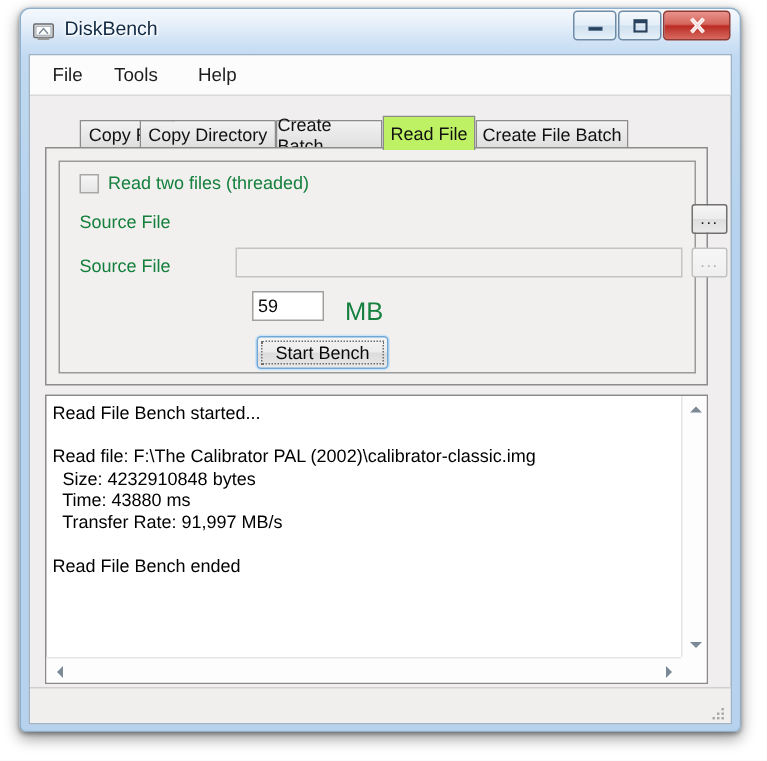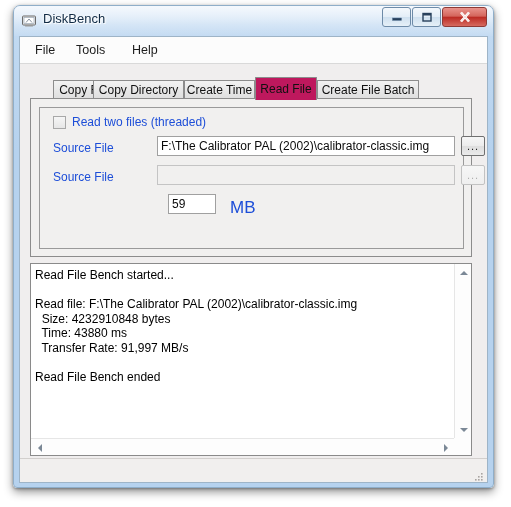--- a/index.html
+++ b/index.html
@@ -106,21 +106,21 @@
     background: linear-gradient(to bottom,#f2f2f2,#dedede);
     border: 1px solid #8c8c8c;
     border-bottom: none;
     box-sizing: border-box;
     display: flex; align-items: center; justify-content: center;
     cursor: default;
     border-radius: 1px 1px 0 0;
   }
   .tab.selected {
     top: 0; height: 23px;
-    background: #be185d;
+    background: #bef264;
     border-color: #8c8c8c;
     z-index: 5;
   }
 
   
   #tab-panel {
     position: absolute;
     left: 10px; top: 61px;
     width: 442px; height: 159px;
     background: #f1f0ef;
@@ -131,21 +131,21 @@
     position: absolute;
     left: 8px; top: 8px;
     width: 425px; height: 142px;
     background: #f1f0ef;
     border: 1px solid #9a9a9a;
     box-sizing: border-box;
   }
 
   .field-label {
     position: absolute;
-    font-size: 12px; color: #1d4ed8;
+    font-size: 12px; color: #15803d;
     white-space: nowrap;
   }
 
   
   #chk-threaded-box {
     position: absolute; left: 13px; top: 8px;
     width: 13px; height: 13px;
     background: linear-gradient(to bottom,#f6f6f6,#e6e6e6);
     border: 1px solid #a8a8a8;
     box-sizing: border-box;
@@ -330,42 +330,45 @@
 
     <div id="menu-bar">
       <div class="menu-item" id="menu-file">File</div>
       <div class="menu-item" id="menu-tools">Tools</div>
       <div class="menu-item" id="menu-help">Help</div>
     </div>
 
     <div id="tab-strip">
       <div class="tab" style="left:0px; width:63px;margin-left:23px;">Copy File</div>
       <div class="tab" style="left:63px; width:91px;">Copy Directory</div>
-      <div class="tab" style="left:154px; width:71px;">Create Time</div>
+      <div class="tab" style="left:154px; width:71px;">Create Batch</div>
       <div class="tab selected" style="left:225px; width:62px;">Read File</div>
       <div class="tab" style="left:287px; width:102px;">Create File Batch</div>
     </div>
 
     <div id="tab-panel">
       <div id="inner-group">
 
         <div id="chk-threaded-box"></div>
         <div class="field-label" id="chk-threaded-label">Read two files (threaded)</div>
 
         <div class="field-label" id="src1-label">Source File</div>
-        <div class="txt" id="src1-input">F:\The Calibrator PAL (2002)\calibrator-classic.img</div>
         <div class="browse-btn" id="browse1">...</div>
 
         <div class="field-label" id="src2-label">Source File</div>
         <div class="txt disabled" id="src2-input"></div>
         <div class="browse-btn disabled" id="browse2">...</div>
 
         <div class="txt" id="blocks-input">59</div>
         <div class="field-label" id="mb-label">MB</div>
 
+        <div id="start-bench-btn">
+          <div id="start-bench-focus"></div>
+          <span>Start Bench</span>
+        </div>
       </div>
     </div>
 
     <div id="output-wrap">
       <div id="output-text">Read File Bench started...
 
 Read file: F:\The Calibrator PAL (2002)\calibrator-classic.img
   Size: 4232910848 bytes
   Time: 43880 ms
   Transfer Rate: 91,997 MB/s

